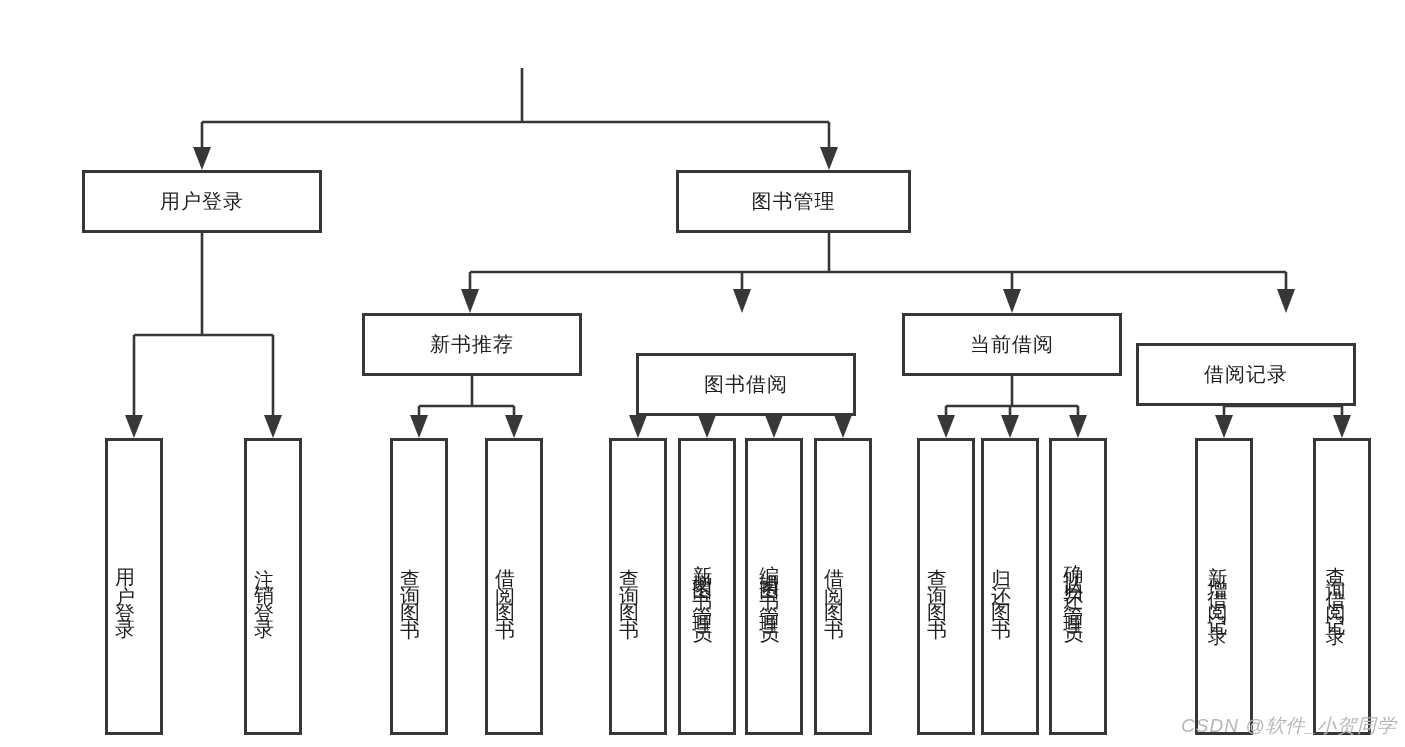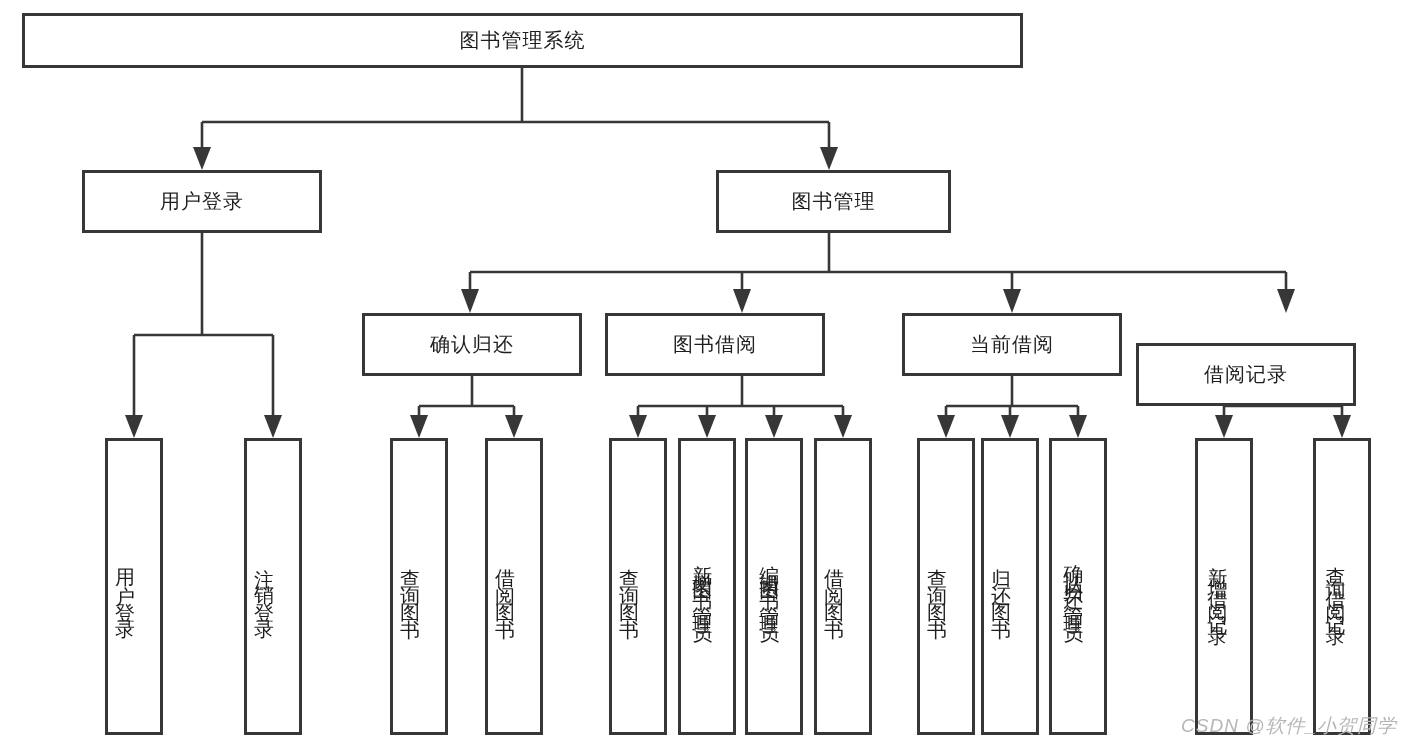--- a/index.html
+++ b/index.html
@@ -147,35 +147,32 @@
     <g>
       <path class="line" d="M1286 376 V406"></path>
       <path class="line" d="M1224 406 H1342"></path>
       <path class="line" d="M1224 406 V418"></path>
       <path class="arrowhead" d="M1215 415 L1233 415 L1224 438 Z"></path>
       <path class="line" d="M1342 406 V418"></path>
       <path class="arrowhead" d="M1333 415 L1351 415 L1342 438 Z"></path>
     </g>
   </svg>
 
-  <div class="node lvl-root">
-    <span class="hlabel">图书管理系统</span>
-  </div>
 
   <div class="node lvl-2" style="left:82px; width:240px;">
     <span class="hlabel">用户登录</span>
   </div>
-  <div class="node lvl-2" style="left:716px; width:235px;">
+  <div class="node lvl-2" style="left:676px; width:235px;">
     <span class="hlabel">图书管理</span>
   </div>
 
   <div class="node lvl-3" style="left:362px;">
-    <span class="hlabel">确认归还</span>
-  </div>
-  <div class="node lvl-3" style="left:605px;">
+    <span class="hlabel">新书推荐</span>
+  </div>
+  <div class="node lvl-3" style="left:636px;margin-top:40px;">
     <span class="hlabel">图书借阅</span>
   </div>
   <div class="node lvl-3" style="left:902px;text-align:right;">
     <span class="hlabel">当前借阅</span>
   </div>
   <div class="node lvl-3" style="left:1136px;margin-top:30px;">
     <span class="hlabel">借阅记录</span>
   </div>
 
   <div class="node lvl-4 sp-wide" style="left:105px;">

